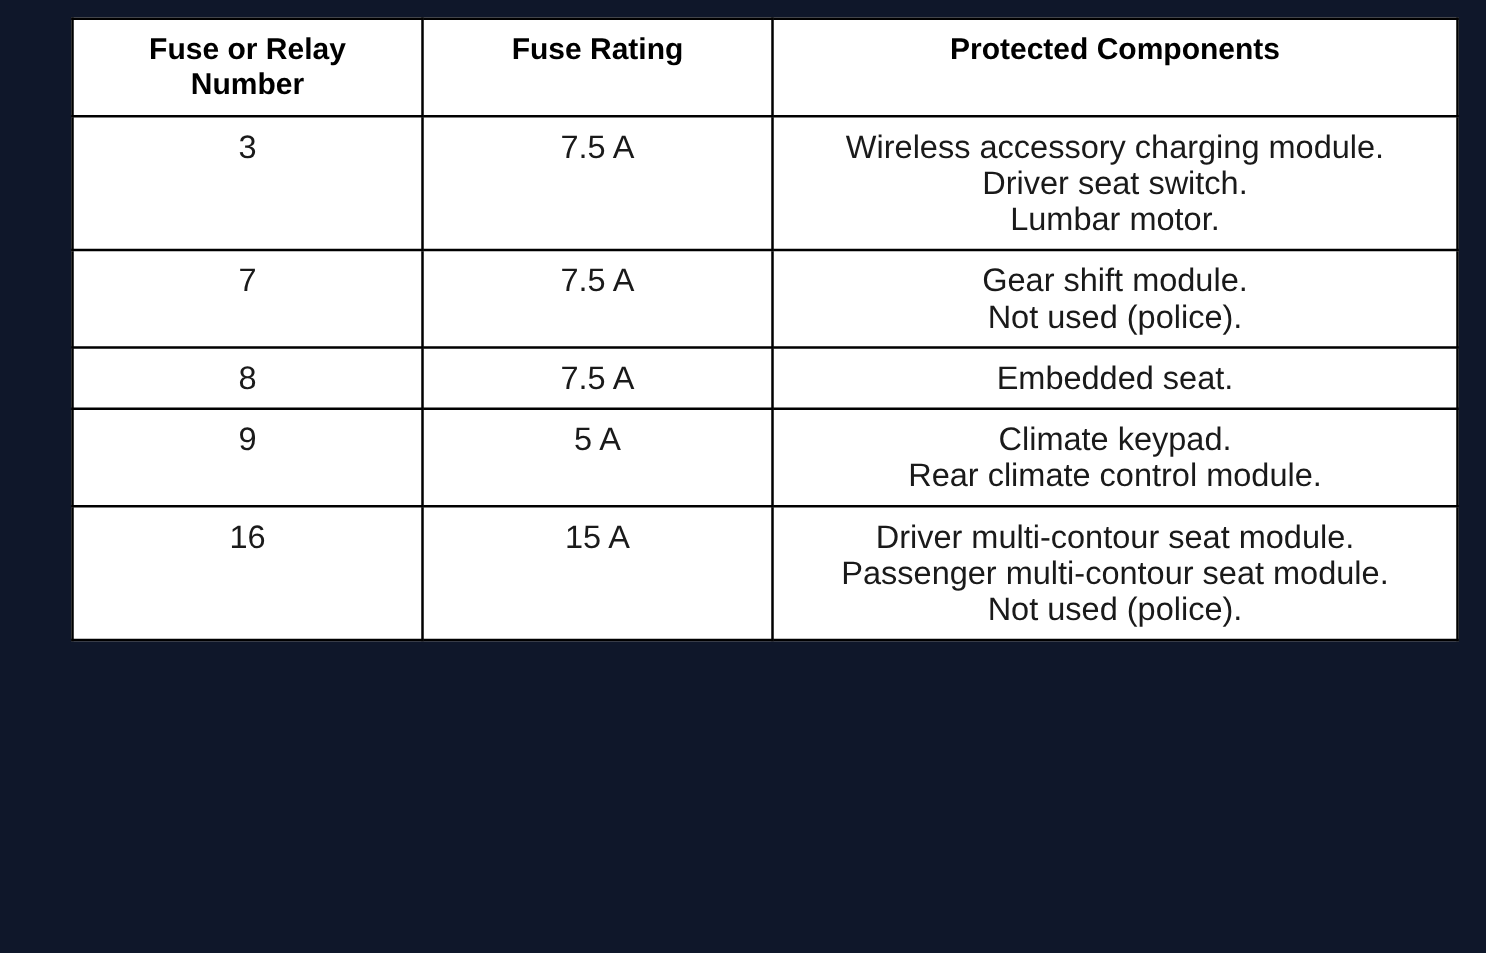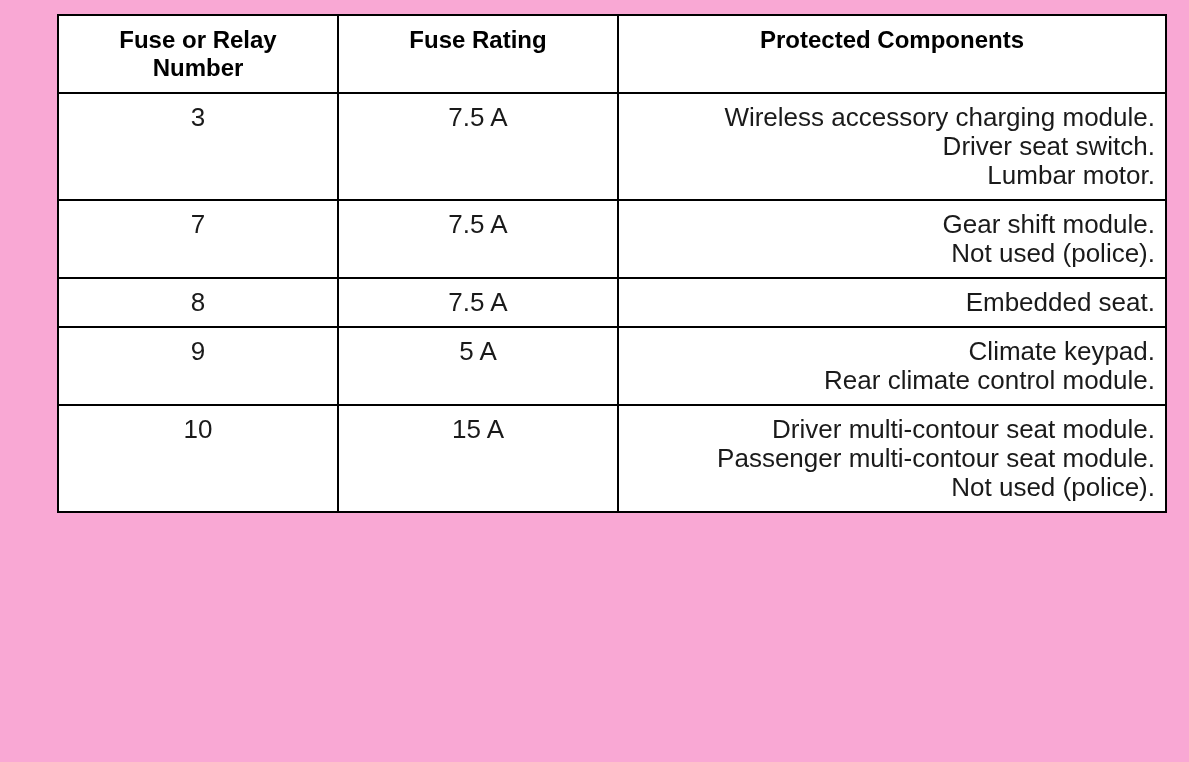--- a/index.html
+++ b/index.html
@@ -5,21 +5,21 @@
   html, body {
     margin: 0;
     padding: 0;
     background: #ffffff;
     font-family: "Liberation Sans", sans-serif;
   }
   .page {
     position: relative;
     width: 1189px;
     height: 762px;
-    background: #f9a8d4;
+    background: #0f172a;
     overflow: hidden;
   }
   table.fuse-table {
     position: absolute;
     left: 57px;
     top: 14px;
     width: 1108px;
     border-collapse: collapse;
     table-layout: fixed;
     background: #ffffff;
@@ -40,21 +40,21 @@
     white-space: pre-line;
   }
   table.fuse-table td {
     font-size: 26px;
     font-weight: 400;
     line-height: 29px;
     color: #1a1a1a;
     padding: 9px 10px;
   }
   td.c-num, td.c-rating { text-align: center; }
-  td.c-comp { text-align: right; white-space: pre-line; }
+  td.c-comp { text-align: center; white-space: pre-line; }
 </style>
 </head>
 <body>
 
 <div class="page">
   <table class="fuse-table">
     <colgroup>
       <col style="width:280px">
       <col style="width:280px">
       <col style="width:548px">
@@ -86,21 +86,21 @@
           <td class="c-rating">7.5 A</td>
           <td class="c-comp">Embedded seat.</td>
         </tr>
         <tr>
           <td class="c-num">9</td>
           <td class="c-rating">5 A</td>
           <td class="c-comp">Climate keypad.
 Rear climate control module.</td>
         </tr>
         <tr>
-          <td class="c-num">10</td>
+          <td class="c-num">16</td>
           <td class="c-rating">15 A</td>
           <td class="c-comp">Driver multi-contour seat module.
 Passenger multi-contour seat module.
 Not used (police).</td>
         </tr>
       </tbody>
   </table>
 </div>
 
 </body></html>

